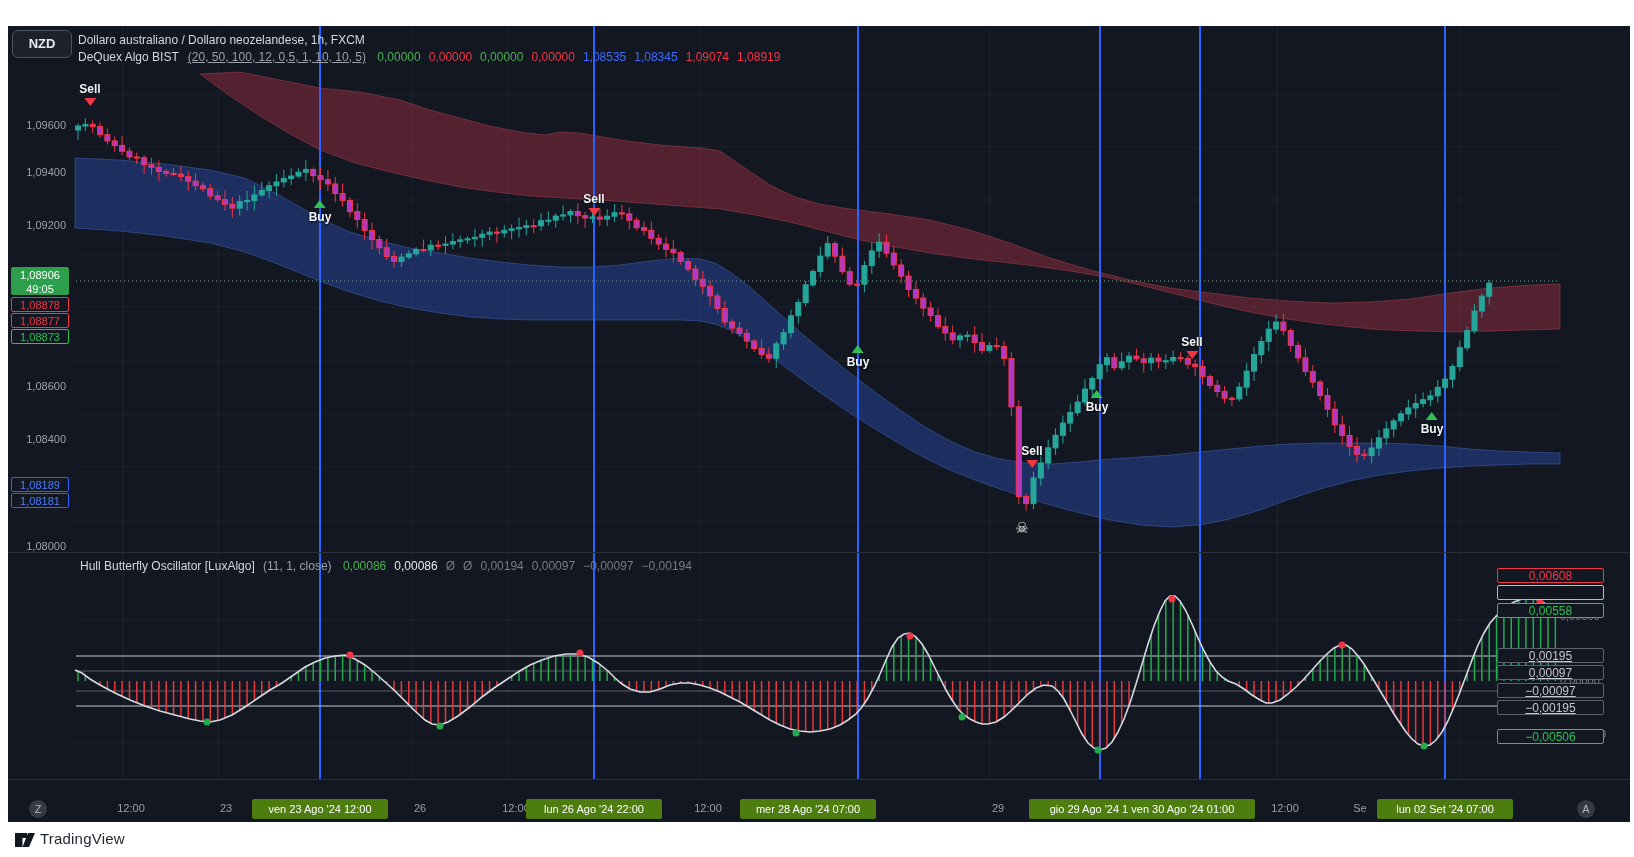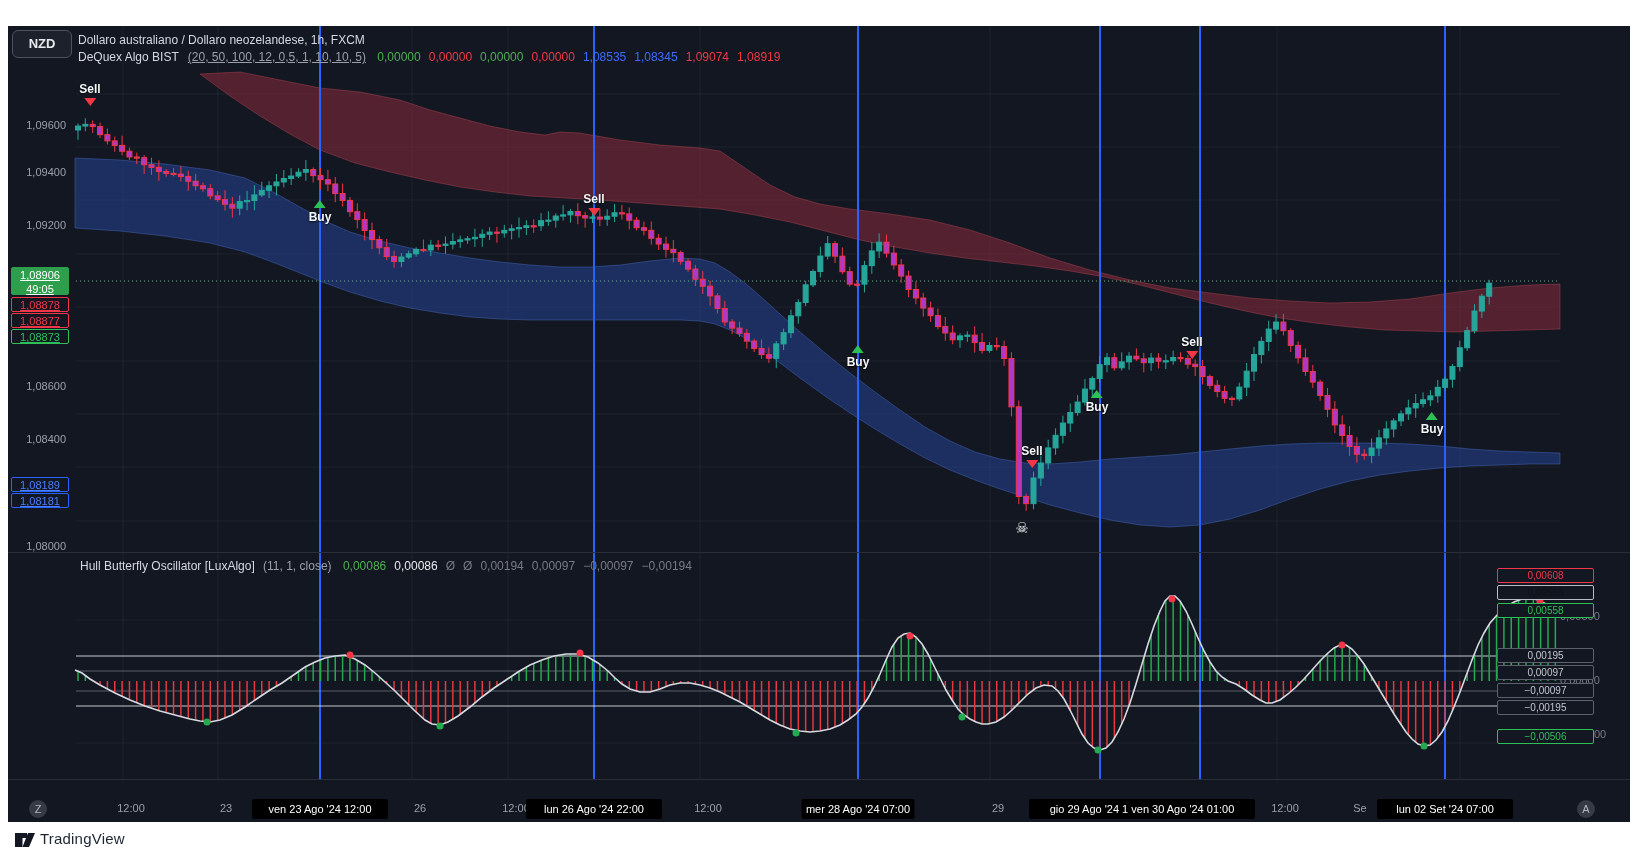--- a/index.html
+++ b/index.html
@@ -9,38 +9,38 @@
   #chart-svg{position:absolute;left:0;top:0;}
   #header-line{left:8px;top:6px;font-size:13px;color:#1b2330;}
   #symbol-box{left:4px;top:4px;width:58px;height:26px;border:1px solid #4c5160;border-radius:6px;
     background:#1d212c;color:#e8eaef;font-size:13px;font-weight:bold;text-align:center;line-height:26px;}
   .legend-row{font-size:12px;color:#d5d8e0;}
   .lg-dim{color:#9aa0ab;}
   .lg-val{margin-left:8px;font-weight:500;}
   .tick{font-size:11px;color:#9aa0ab;}
   .pricetick{left:2px;width:56px;text-align:right;}
   .badge{position:absolute;left:3px;width:58px;font-size:11px;line-height:14px;text-align:center;
-    border-radius:2px;background:#131722;box-sizing:border-box;text-decoration:underline;}
+    border-radius:2px;background:#131722;box-sizing:border-box;}
   .b-green-solid{background:#2d9e4b;color:#ffffff;border:1px solid #2d9e4b;}
   .b-red-outline{border:1px solid #f23645;color:#f23645;}
   .b-green-outline{border:1px solid #2fbf57;color:#2fbf57;}
   .b-blue-outline{border:1px solid #2962ff;color:#4a7dff;text-align:center;}
-  .b-gray{border:1px solid #5d616e;color:#c4c7cf;}
+  .b-gray{border:1px solid #5d616e;color:#c4c7cf;text-decoration:underline;}
   .b-white{background:#eceff5;color:#10131a;border:1px solid #b9bdc7;font-weight:bold;}
-  .oscbadge{position:absolute;left:1489px;width:97px;font-size:10px;line-height:14px;text-align:center;border-radius:2px;background:#131722;box-sizing:border-box;}
+  .oscbadge{position:absolute;left:1489px;width:107px;font-size:12px;line-height:14px;text-align:center;border-radius:2px;background:#131722;box-sizing:border-box;}
   .osctick{left:1552px;font-size:11px;color:#787b86;}
   .marker{position:absolute;transform:translateX(-50%);text-align:center;z-index:9;}
   .marker .mlabel{font-size:12px;font-weight:bold;color:#f5f6f8;text-shadow:0 1px 2px rgba(0,0,0,.8);}
   .tri{width:0;height:0;margin:2px auto;}
   .tri-down{border-left:6px solid transparent;border-right:6px solid transparent;border-top:8px solid #f23645;}
   .tri-up{border-left:6px solid transparent;border-right:6px solid transparent;border-bottom:8px solid #2fbf57;}
   #skull{font-size:15px;color:#e8e8e8;transform:translate(-50%,-50%);z-index:9;}
   #timeaxis{position:absolute;left:0px;top:753px;width:1622px;height:43px;border-top:1px solid #2a2e39;background:#131722;}
   .tlabel{top:22px;transform:translateX(-50%);font-size:11px;color:#9aa0ab;}
-  .tbadge{top:19px;transform:translateX(-50%);background:#000000;color:#ffffff;font-size:11px;font-weight:500;
+  .tbadge{top:19px;transform:translateX(-50%);background:#4d7c0f;color:#ffffff;font-size:11px;font-weight:500;
     height:20px;line-height:20px;border-radius:2px;text-align:center;z-index:5;}
   .axcircle{top:20px;width:18px;height:18px;border-radius:50%;background:#363a45;color:#b2b5be;
     font-size:11px;text-align:center;line-height:18px;}
   #footer{position:absolute;left:0;top:822px;width:1634px;height:49px;background:#ffffff;}
   #footer-logo{left:14px;top:6px;width:22px;height:22px;}
   #footer-brand{left:40px;top:8px;font-size:15px;color:#1d2633;font-weight:500;letter-spacing:.2px;}
   .sep{position:absolute;left:0;width:1622px;height:1px;background:#2a2e39;}
 </style>
 </head>
 <body>
@@ -776,21 +776,21 @@
           <div class="abs tlabel" style="left: 412px;">26</div>
           <div class="abs tlabel" style="left: 508px;">12:00</div>
           <div class="abs tlabel" style="left: 700px;">12:00</div>
           <div class="abs tlabel" style="left: 990px;">29</div>
           <div class="abs tlabel" style="left: 1277px;">12:00</div>
           <div class="abs tlabel" style="left: 1352px;">Se</div>
         </div>
       <div id="time-badges">
           <div class="abs tbadge" style="left: 312px; width: 136px;">ven 23 Ago '24   12:00</div>
           <div class="abs tbadge" style="left: 586px; width: 136px;">lun 26 Ago '24   22:00</div>
-          <div class="abs tbadge" style="left: 850px; width: 113px;">mer 28 Ago '24   07:00</div>
+          <div class="abs tbadge" style="left: 800px; width: 136px;">mer 28 Ago '24   07:00</div>
           <div class="abs tbadge" style="left: 1134px; width: 226px;">gio 29 Ago '24   1   ven 30 Ago '24   01:00</div>
           <div class="abs tbadge" style="left: 1437px; width: 136px;">lun 02 Set '24   07:00</div>
         </div>
     </div>
   </div>
 
   <div id="footer">
     <svg class="abs" id="footer-logo" viewBox="0 0 22 22">
       <path d="M1,5 h12 v5 h-4.5 v9 h-7.5 z" fill="#131722"></path>
       <path d="M14,5 h7 l-6,14 h-6.5 z" fill="#131722"></path>

